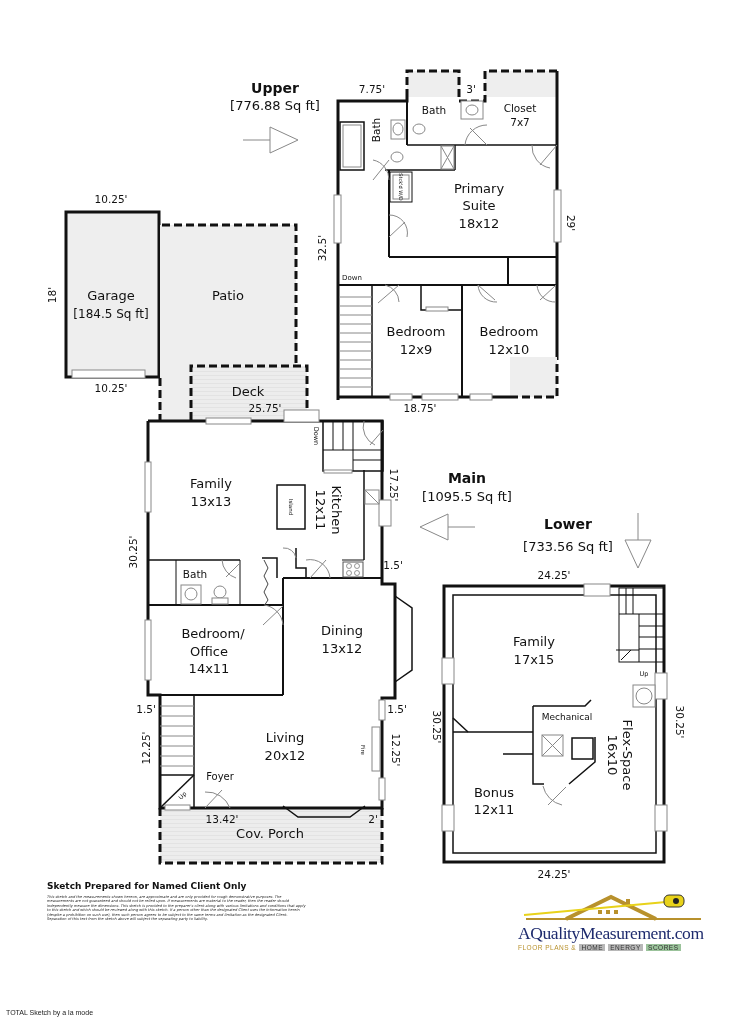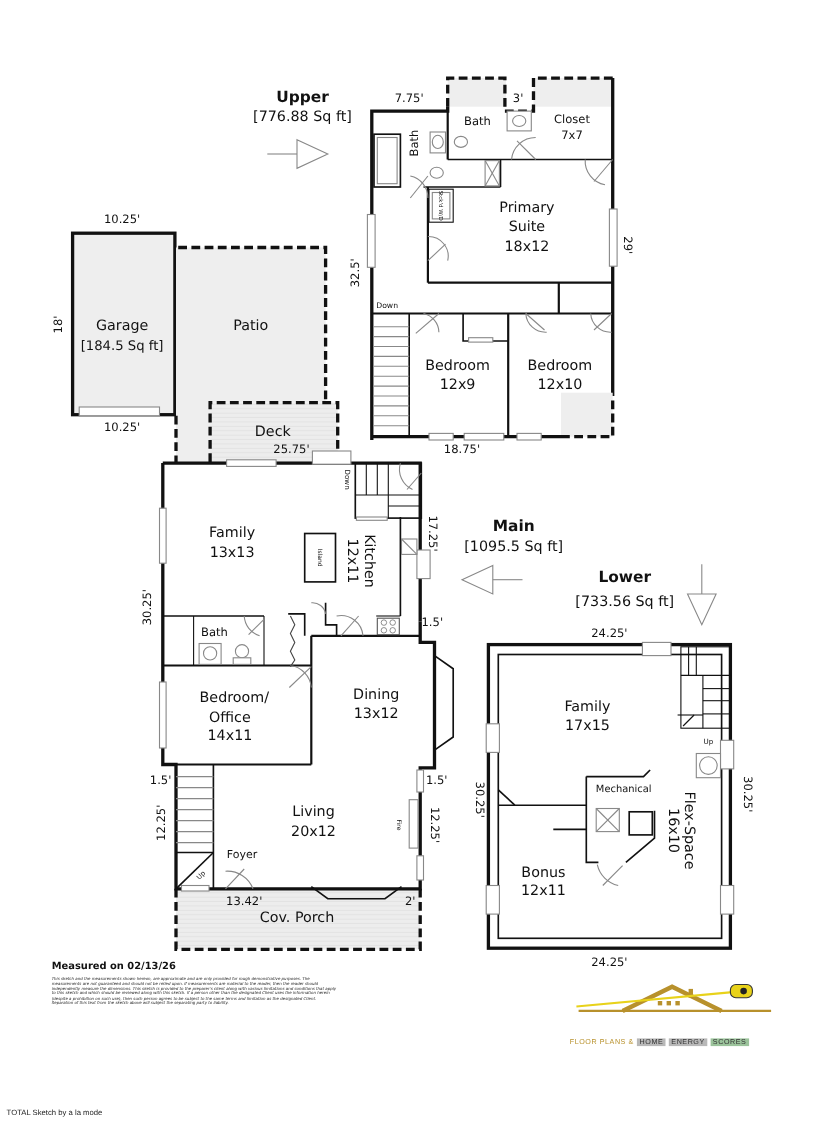--- a/index.html
+++ b/index.html
@@ -342,36 +342,37 @@
     <text x="567" y="720" font-size="9" text-anchor="middle">Mechanical</text>
     <text transform="translate(623,755) rotate(90)" font-size="13" text-anchor="middle">Flex-Space</text>
     <text transform="translate(608,755) rotate(90)" font-size="13" text-anchor="middle">16x10</text>
     <text x="494" y="797" font-size="13" text-anchor="middle">Bonus</text>
     <text x="494" y="814" font-size="13" text-anchor="middle">12x11</text>
     <text x="554" y="878" font-size="10.5" text-anchor="middle">24.25'</text>
   </g>
 </svg>
 
 <div class="footer">
-  <p class="prep" style="margin-top:0">Measured on 02/13/26</p>
+  <p class="prep">Sketch Prepared for Named Client Only</p>
   <p class="disc">This sketch and the measurements shown hereon, are approximate and are only provided for rough demonstrative purposes. The measurements are not guaranteed and should not be relied upon. If measurements are material to the reader, then the reader should independently measure the dimensions. This sketch is provided to the preparer's client along with various limitations and conditions that apply to this sketch and which should be reviewed along with this sketch. If a person other than the designated Client uses the information herein (despite a prohibition on such use), then such person agrees to be subject to the same terms and limitation as the designated Client. Separation of this text from the sketch above will subject the separating party to liability.</p>
 </div>
 
 <div class="logo">
   <svg width="195" height="35" style="position:absolute;left:0;top:0">
     <path d="M10 29 H185" stroke="#b8912c" stroke-width="2"></path>
     <path d="M50 29 L95 7 L140 29" fill="none" stroke="#b8912c" stroke-width="4"></path>
     <rect x="110" y="9" width="4" height="8" fill="#b8912c"></rect>
     <rect x="82" y="20" width="4" height="4" fill="#b8912c"></rect>
       <rect x="90" y="20" width="4" height="4" fill="#b8912c"></rect>
       <rect x="98" y="20" width="4" height="4" fill="#b8912c"></rect>
     <path d="M8 25 L150 12" stroke="#e8d21a" stroke-width="2"></path>
     <rect x="148" y="5" width="20" height="12" rx="5" fill="#e8d21a" stroke="#333" stroke-width="1"></rect>
     <circle cx="160" cy="11" r="3" fill="#222"></circle>
   </svg>
+  <div class="logo-text">AQualityMeasurement.com</div>
   <div class="logo-sub">
     <span>FLOOR PLANS &amp;</span>
     <span class="score">HOME</span>
     <span class="score">ENERGY</span>
     <span class="score g">SCORES</span>
   </div>
 </div>
 
 <div class="credit">TOTAL Sketch by a la mode</div>
 

